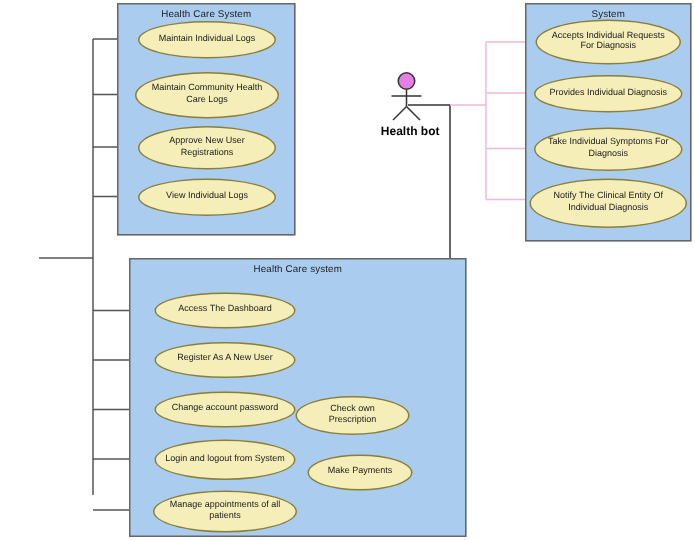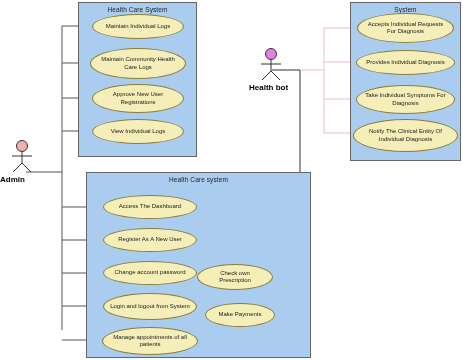--- a/index.html
+++ b/index.html
@@ -51,21 +51,21 @@
     justify-content: center;
     text-align: center;
     font-size: 6px;
     color: #1a1a1a;
     line-height: 1.25;
     padding: 2px 6px;
   }
   .actor {
     position: absolute;
     width: 44px;
-    text-align: left;
+    text-align: right;
   }
   .actor-label {
     font-size: 8px;
     font-weight: bold;
     color: #000000;
     margin-top: 1px;
     white-space: nowrap;
   }
   .actor svg { display: block; margin: 0 auto; }
 </style>
@@ -163,30 +163,20 @@
   <div class="usecase" style="left:102px; top:327px; width:96px; height:28px;">
     <span>Manage appointments of all patients</span>
   </div>
   <div class="usecase" style="left:197px; top:264px; width:76px; height:26px;">
     <span>Check own Prescription</span>
   </div>
   <div class="usecase" style="left:205px; top:303px; width:70px; height:24px;">
     <span>Make Payments</span>
   </div>
 
-  <div class="actor" style="left:0px; top:140px;">
-    <svg width="30" height="34" viewBox="0 0 30 34">
-      <circle cx="15" cy="6" r="5.5" fill="#f4b0b0" stroke="#333" stroke-width="1"></circle>
-      <line x1="15" y1="12" x2="15" y2="23" stroke="#333" stroke-width="1"></line>
-      <line x1="5" y1="16" x2="25" y2="16" stroke="#333" stroke-width="1"></line>
-      <line x1="15" y1="23" x2="6" y2="32" stroke="#333" stroke-width="1"></line>
-      <line x1="15" y1="23" x2="24" y2="32" stroke="#333" stroke-width="1"></line>
-    </svg>
-    <div class="actor-label">Admin</div>
-  </div>
 
   <div class="actor" style="left:249px; top:48px;">
     <svg width="30" height="34" viewBox="0 0 30 34">
       <circle cx="15" cy="6" r="5.5" fill="#e47fe4" stroke="#333" stroke-width="1"></circle>
       <line x1="15" y1="12" x2="15" y2="23" stroke="#333" stroke-width="1"></line>
       <line x1="5" y1="16" x2="25" y2="16" stroke="#333" stroke-width="1"></line>
       <line x1="15" y1="23" x2="6" y2="32" stroke="#333" stroke-width="1"></line>
       <line x1="15" y1="23" x2="24" y2="32" stroke="#333" stroke-width="1"></line>
     </svg>
     <div class="actor-label">Health bot</div>

